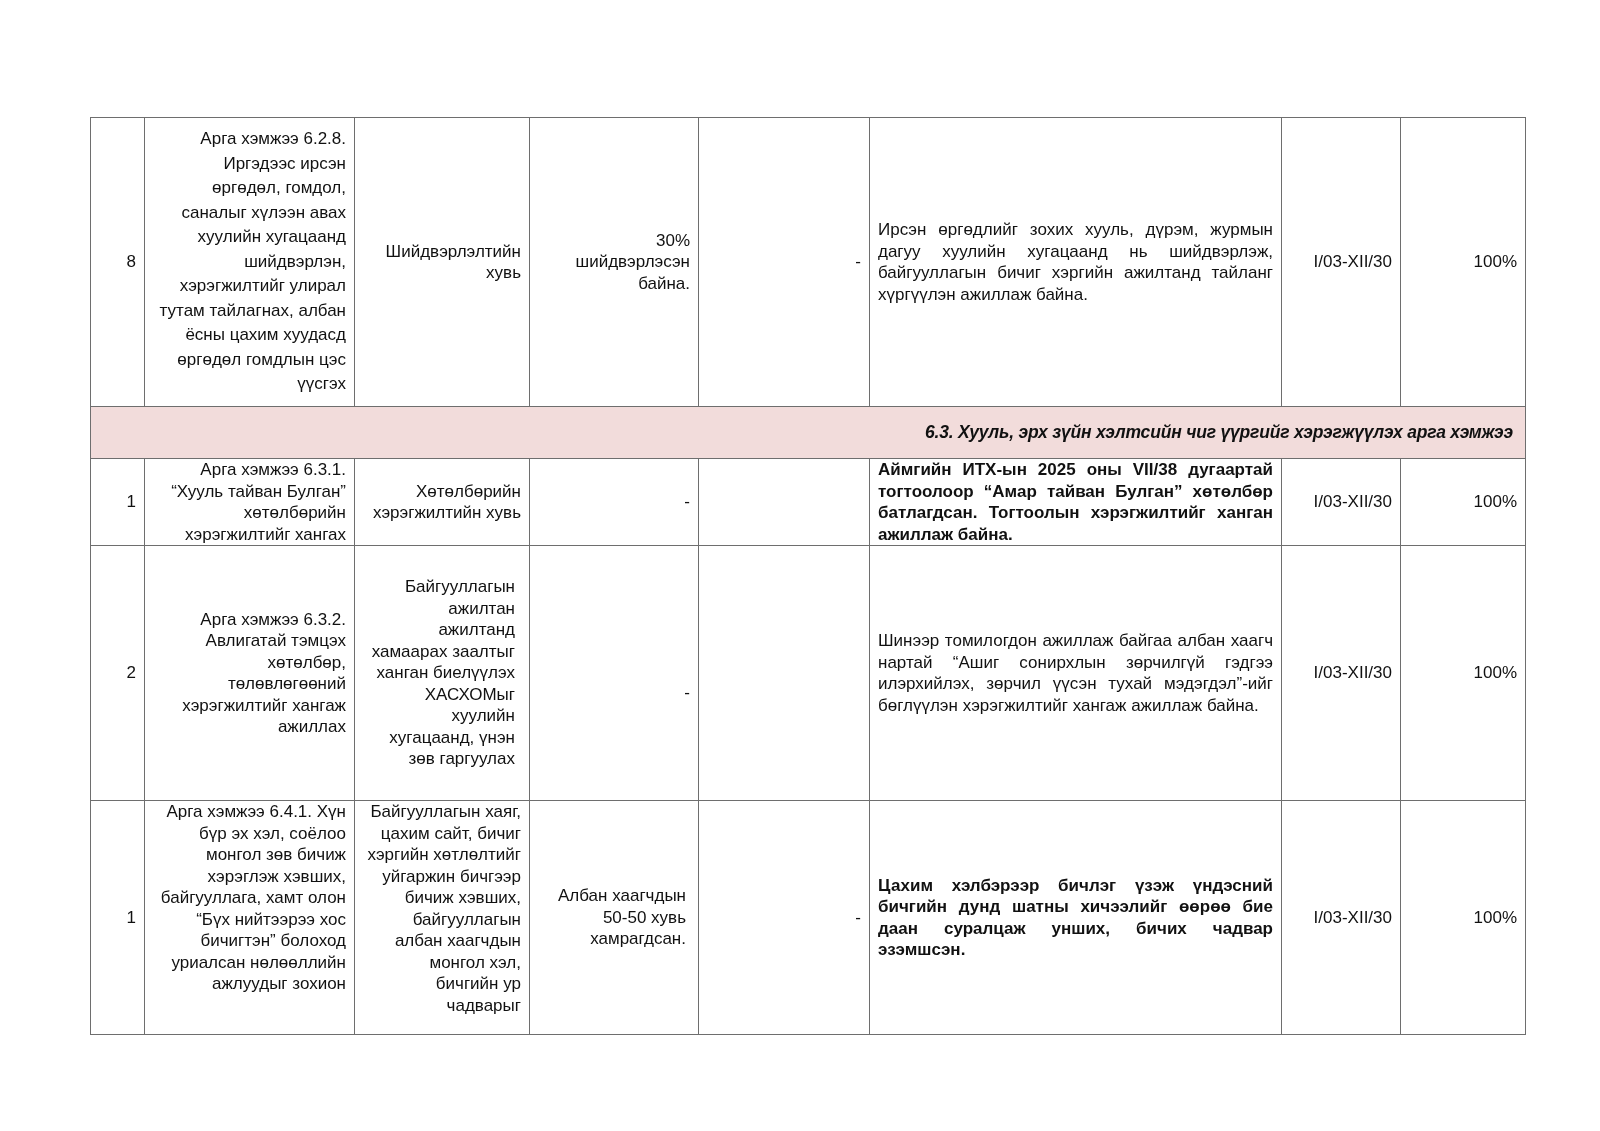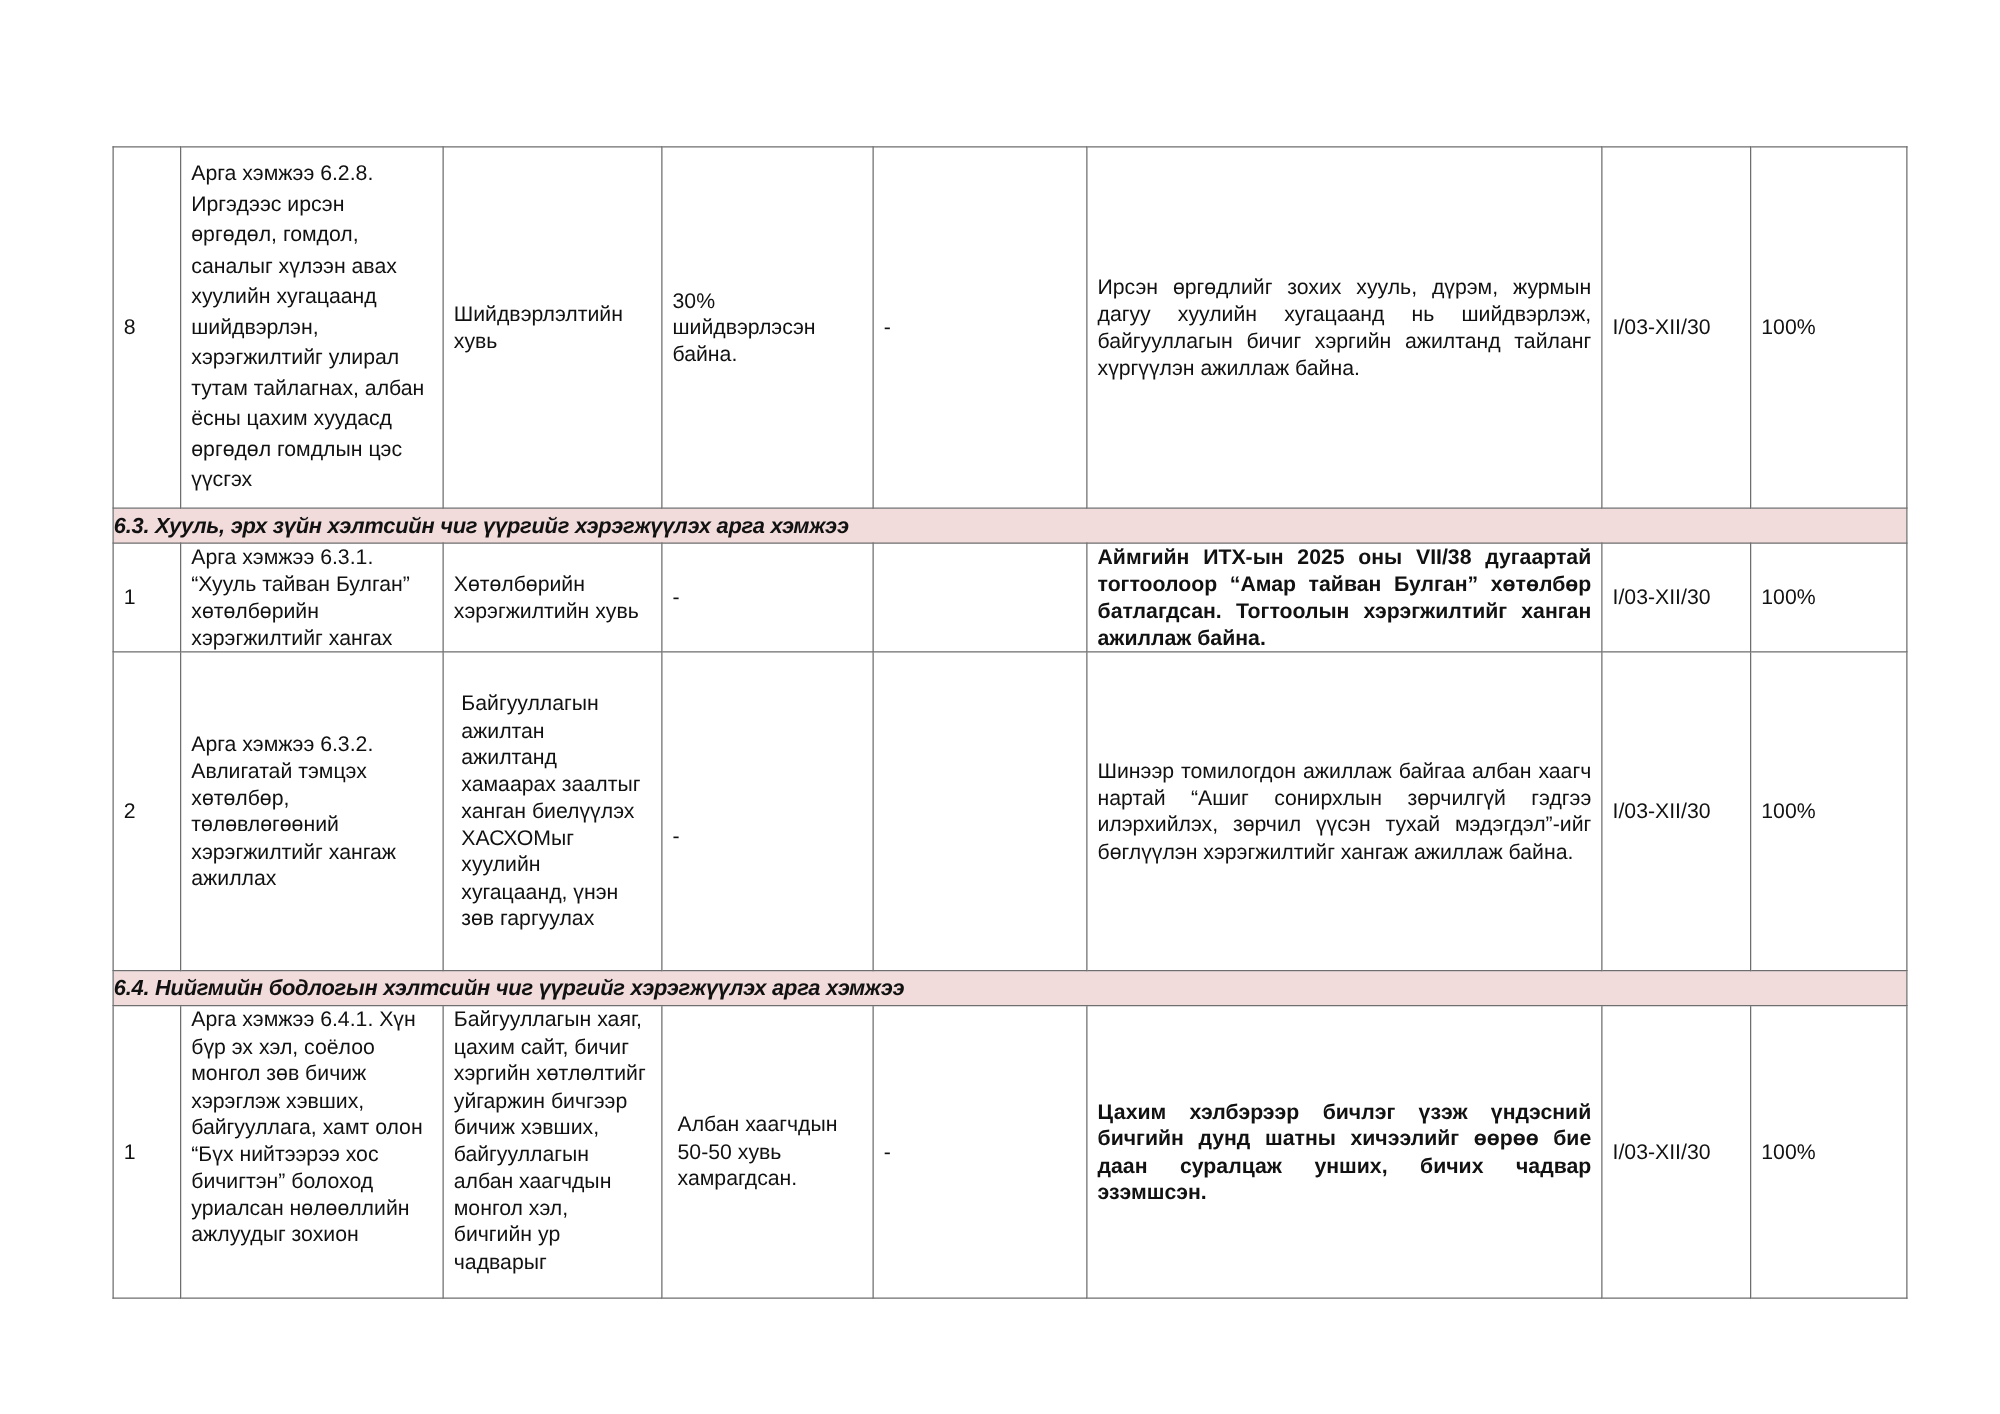--- a/index.html
+++ b/index.html
@@ -7,26 +7,26 @@
   .page { position: absolute; left: 0; top: 0; width: 1600px; height: 1131px; background: #fff; }
   table.plan {
     position: absolute; left: 90px; top: 117px;
     width: 1435px; border-collapse: collapse; table-layout: fixed;
     font-family: "Liberation Sans", sans-serif; font-size: 17px; color: #111;
   }
   table.plan td {
     border: 1.5px solid #6e6e6e; padding: 0 8px; vertical-align: middle;
     line-height: 21.5px; overflow: hidden;
   }
-  td.c { text-align: left; }
+  td.c { text-align: right; }
   td.j { text-align: justify; text-align-last: left; padding: 0 9px; line-height: 24.5px; }
   td.j.tight { line-height: 21.5px; font-weight: bold; }
   tr.band td {
-    background: #f2dcdb; text-align: left; font-weight: bold; font-style: italic;
-    font-family: "Liberation Sans", sans-serif; font-size: 17.5px; height: 27px; padding: 0;
+    background: #f2dcdb; text-align: right; font-weight: bold; font-style: italic;
+    font-family: "Liberation Sans", sans-serif; font-size: 17.5px; height: 27px; padding: 12px;
     letter-spacing: -0.2px;
   }
   tr.r8 td { height: 288px; }
   tr.r631 td { height: 84px; }
   tr.r632 td { height: 214px; }
   tr.r641 td { height: 233px; }
 </style>
 </head>
 <body>
 
@@ -74,23 +74,20 @@
     <td class="c">2</td>
     <td class="c">Арга хэмжээ 6.3.2. Авлигатай тэмцэх хөтөлбөр, төлөвлөгөөний хэрэгжилтийг хангаж ажиллах</td>
     <td class="c" style="padding:0 14px">Байгууллагын ажилтан ажилтанд хамаарах заалтыг ханган биелүүлэх ХАСХОМыг хуулийн хугацаанд, үнэн зөв гаргуулах</td>
     <td class="c" style="padding-top:40px">-</td>
     <td class="c"></td>
     <td class="j">Шинээр томилогдон ажиллаж байгаа албан хаагч нартай “Ашиг сонирхлын зөрчилгүй гэдгээ илэрхийлэх, зөрчил үүсэн тухай мэдэгдэл”-ийг бөглүүлэн хэрэгжилтийг хангаж ажиллаж байна.</td>
     <td class="c">I/03-XII/30</td>
     <td class="c">100%</td>
   </tr>
 
-  <tr class="band">
-    <td colspan="8">6.4. Нийгмийн бодлогын хэлтсийн чиг үүргийг хэрэгжүүлэх арга хэмжээ</td>
-  </tr>
 
   <tr class="r641">
     <td class="c">1</td>
     <td class="c" style="vertical-align:top">Арга хэмжээ 6.4.1. Хүн бүр эх хэл, соёлоо монгол зөв бичиж хэрэглэж хэвших, байгууллага, хамт олон “Бүх нийтээрээ хос бичигтэн” болоход уриалсан нөлөөллийн ажлуудыг зохион</td>
     <td class="c" style="vertical-align:top">Байгууллагын хаяг, цахим сайт, бичиг хэргийн хөтлөлтийг уйгаржин бичгээр бичиж хэвших, байгууллагын албан хаагчдын монгол хэл, бичгийн ур чадварыг</td>
     <td class="c" style="padding:0 12px">Албан хаагчдын 50-50 хувь хамрагдсан.</td>
     <td class="c">-</td>
     <td class="j tight">Цахим хэлбэрээр бичлэг үзэж үндэсний бичгийн дунд шатны хичээлийг өөрөө бие даан суралцаж унших, бичих чадвар эзэмшсэн.</td>
     <td class="c">I/03-XII/30</td>
     <td class="c">100%</td>

